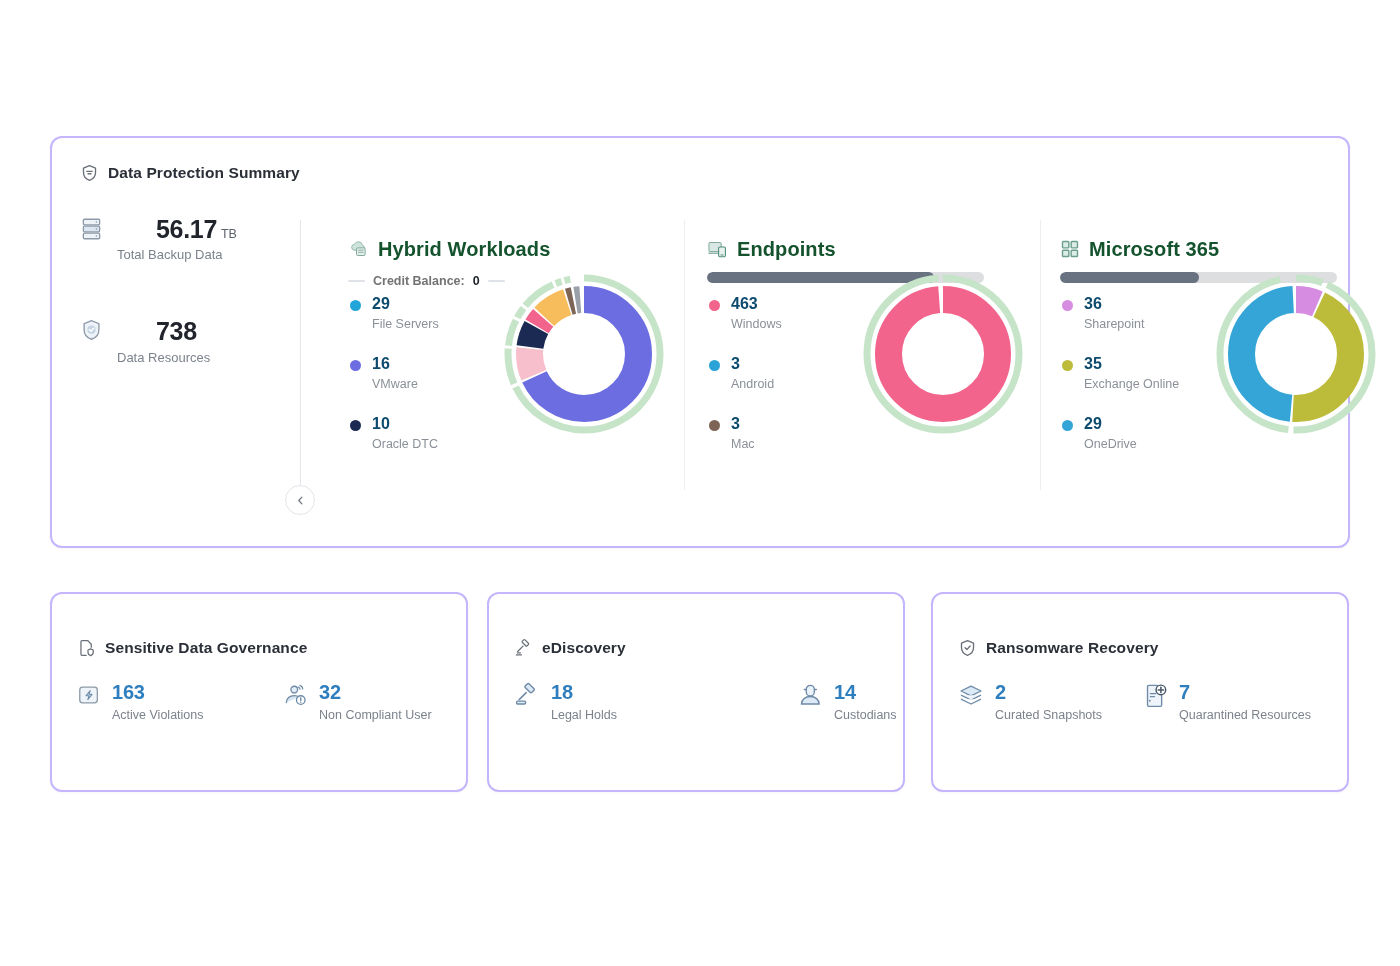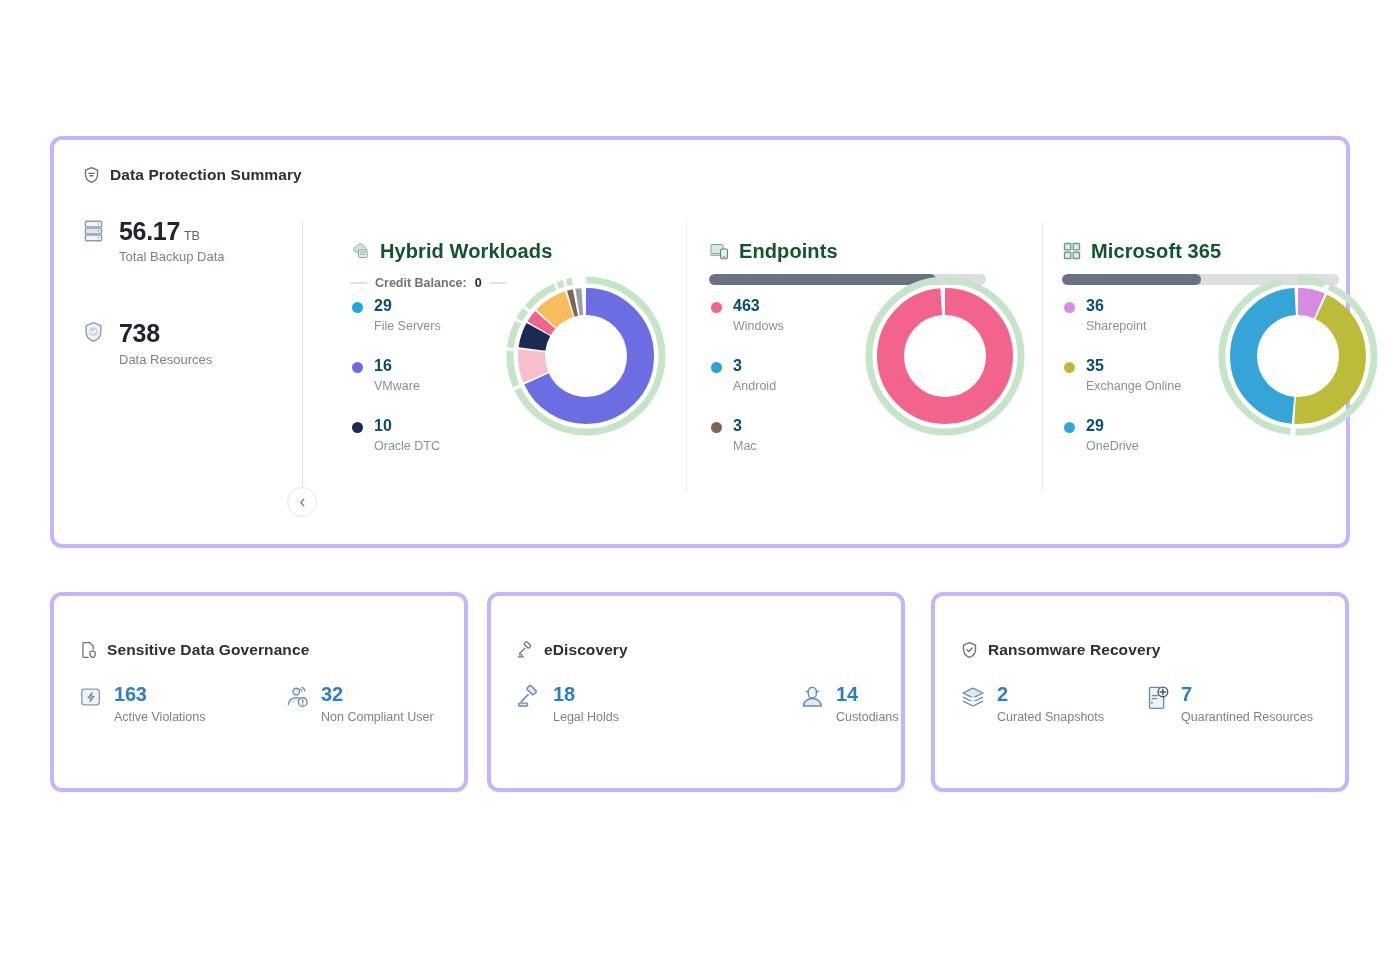--- a/index.html
+++ b/index.html
@@ -8,21 +8,21 @@
     background: #ffffff;
     font-family: "Liberation Sans", sans-serif;
     -webkit-font-smoothing: antialiased;
   }
   .page { position: relative; width: 1400px; height: 966px; padding: 0; }
 
   
   .card {
     position: absolute;
     background: #ffffff;
-    border: 4px solid #c4b5fd;
+    border: 2px solid #c4b5fd;
     border-radius: 12px;
     box-shadow: 0 1px 3px rgba(16,24,40,0.04);
   }
   #summary-card { left: 50px; top: 136px; width: 1300px; height: 412px; }
   #sdg-card     { left: 50px; top: 592px; width: 418px; height: 200px; }
   #ediscovery-card { left: 487px; top: 592px; width: 418px; height: 200px; }
   #ransomware-card { left: 931px; top: 592px; width: 418px; height: 200px; padding-left: 12px; }
 
   
   .card-title {
@@ -35,21 +35,21 @@
   #sdg-card .card-title, #ediscovery-card .card-title, #ransomware-card .card-title {
     position: absolute; left: 25px; top: 44px;
   }
   .icon { display: inline-flex; align-items: center; justify-content: center; flex: none; }
 
   
   .kpi-col { position: absolute; left: 28px; top: 78px; width: 195px; }
   .kpi { display: flex; align-items: flex-start; gap: 14px; }
   .kpi + .kpi { margin-top: 56px; }
   .kpi-text .kpi-value {
-    font-size: 25px; font-weight: bold; color: #21252b; line-height: 1.05; letter-spacing: -.3px;
+    font-size: 25px; font-weight: bold; color: #21252b; line-height: 1.05; letter-spacing: -.3px; margin-left: 39px;
   }
   .kpi-text .kpi-unit { font-size: 12.5px; font-weight: normal; color: #5b6069; margin-left: 4px; }
   .kpi-text .kpi-sub { font-size: 13px; color: #7c828c; margin-top: 5px; }
 
   
   .v-divider { position: absolute; left: 248px; top: 82px; width: 1px; height: 270px; background: #e4e7ea; }
   .collapse-btn {
     position: absolute; left: 233px; top: 347px; width: 30px; height: 30px;
     border-radius: 50%; background: #ffffff; border: 1px solid #e2e5e9;
     display: flex; align-items: center; justify-content: center; cursor: pointer;

